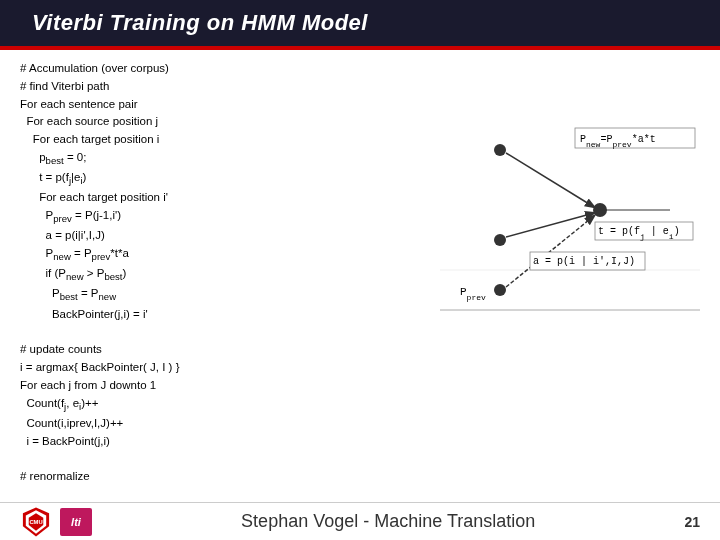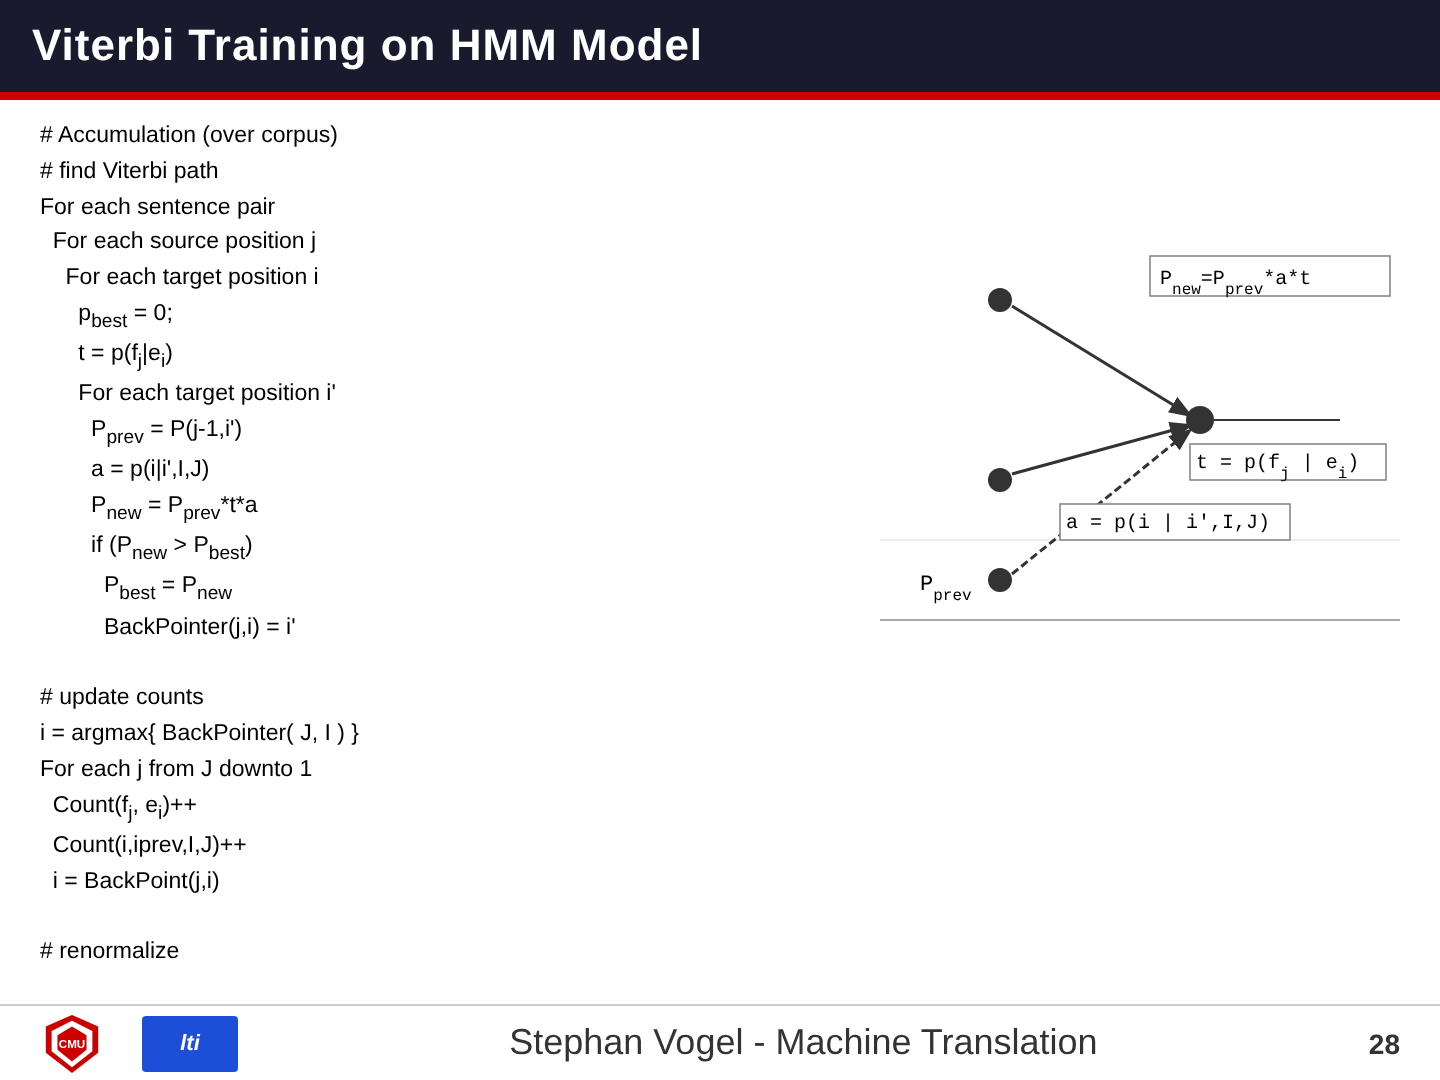--- a/index.html
+++ b/index.html
@@ -9,24 +9,25 @@
       background: #fff;
       font-family: Arial, sans-serif;
       overflow: hidden;
       position: relative;
     }
 
     
     .header {
       background: #1a1a2e;
       color: #fff;
-      padding: 10px 16px;
+      padding: 10px 32px;
       font-size: 22px;
       font-weight: bold;
       letter-spacing: 0.5px;
+      font-style: italic;
     }
 
     
     .red-line {
       height: 4px;
       background: #cc0000;
     }
 
     
     .content {
@@ -76,32 +77,31 @@
       align-items: center;
       gap: 8px;
     }
 
     .cmu-shield {
       width: 32px;
       height: 32px;
     }
 
     .lti-logo {
-      width: 48px;
+      width: 32px;
       height: 28px;
-      background: #1d4ed8;
+      background: #be185d;
       display: flex;
       align-items: center;
       justify-content: center;
       color: white;
       font-size: 11px;
       font-weight: bold;
       font-style: italic;
       border-radius: 2px;
-      margin-left: 11px;
     }
 
     .footer-title {
       flex: 1;
       text-align: center;
       font-size: 18px;
       color: #333;
     }
 
     .footer-page {
@@ -206,14 +206,14 @@
       <polygon points="20,2 38,10 38,28 20,42 2,28 2,10" fill="#cc0000"></polygon>
       <polygon points="20,6 34,13 34,27 20,38 6,27 6,13" fill="#fff"></polygon>
       <polygon points="20,10 30,16 30,26 20,34 10,26 10,16" fill="#cc0000"></polygon>
       <text x="20" y="25" text-anchor="middle" font-size="8" fill="#fff" font-weight="bold">CMU</text>
     </svg>
 
     <div class="lti-logo">lti</div>
   </div>
 
   <div class="footer-title">Stephan Vogel - Machine Translation</div>
-  <div class="footer-page">28</div>
+  <div class="footer-page">21</div>
 </div>
 
 </body></html>

